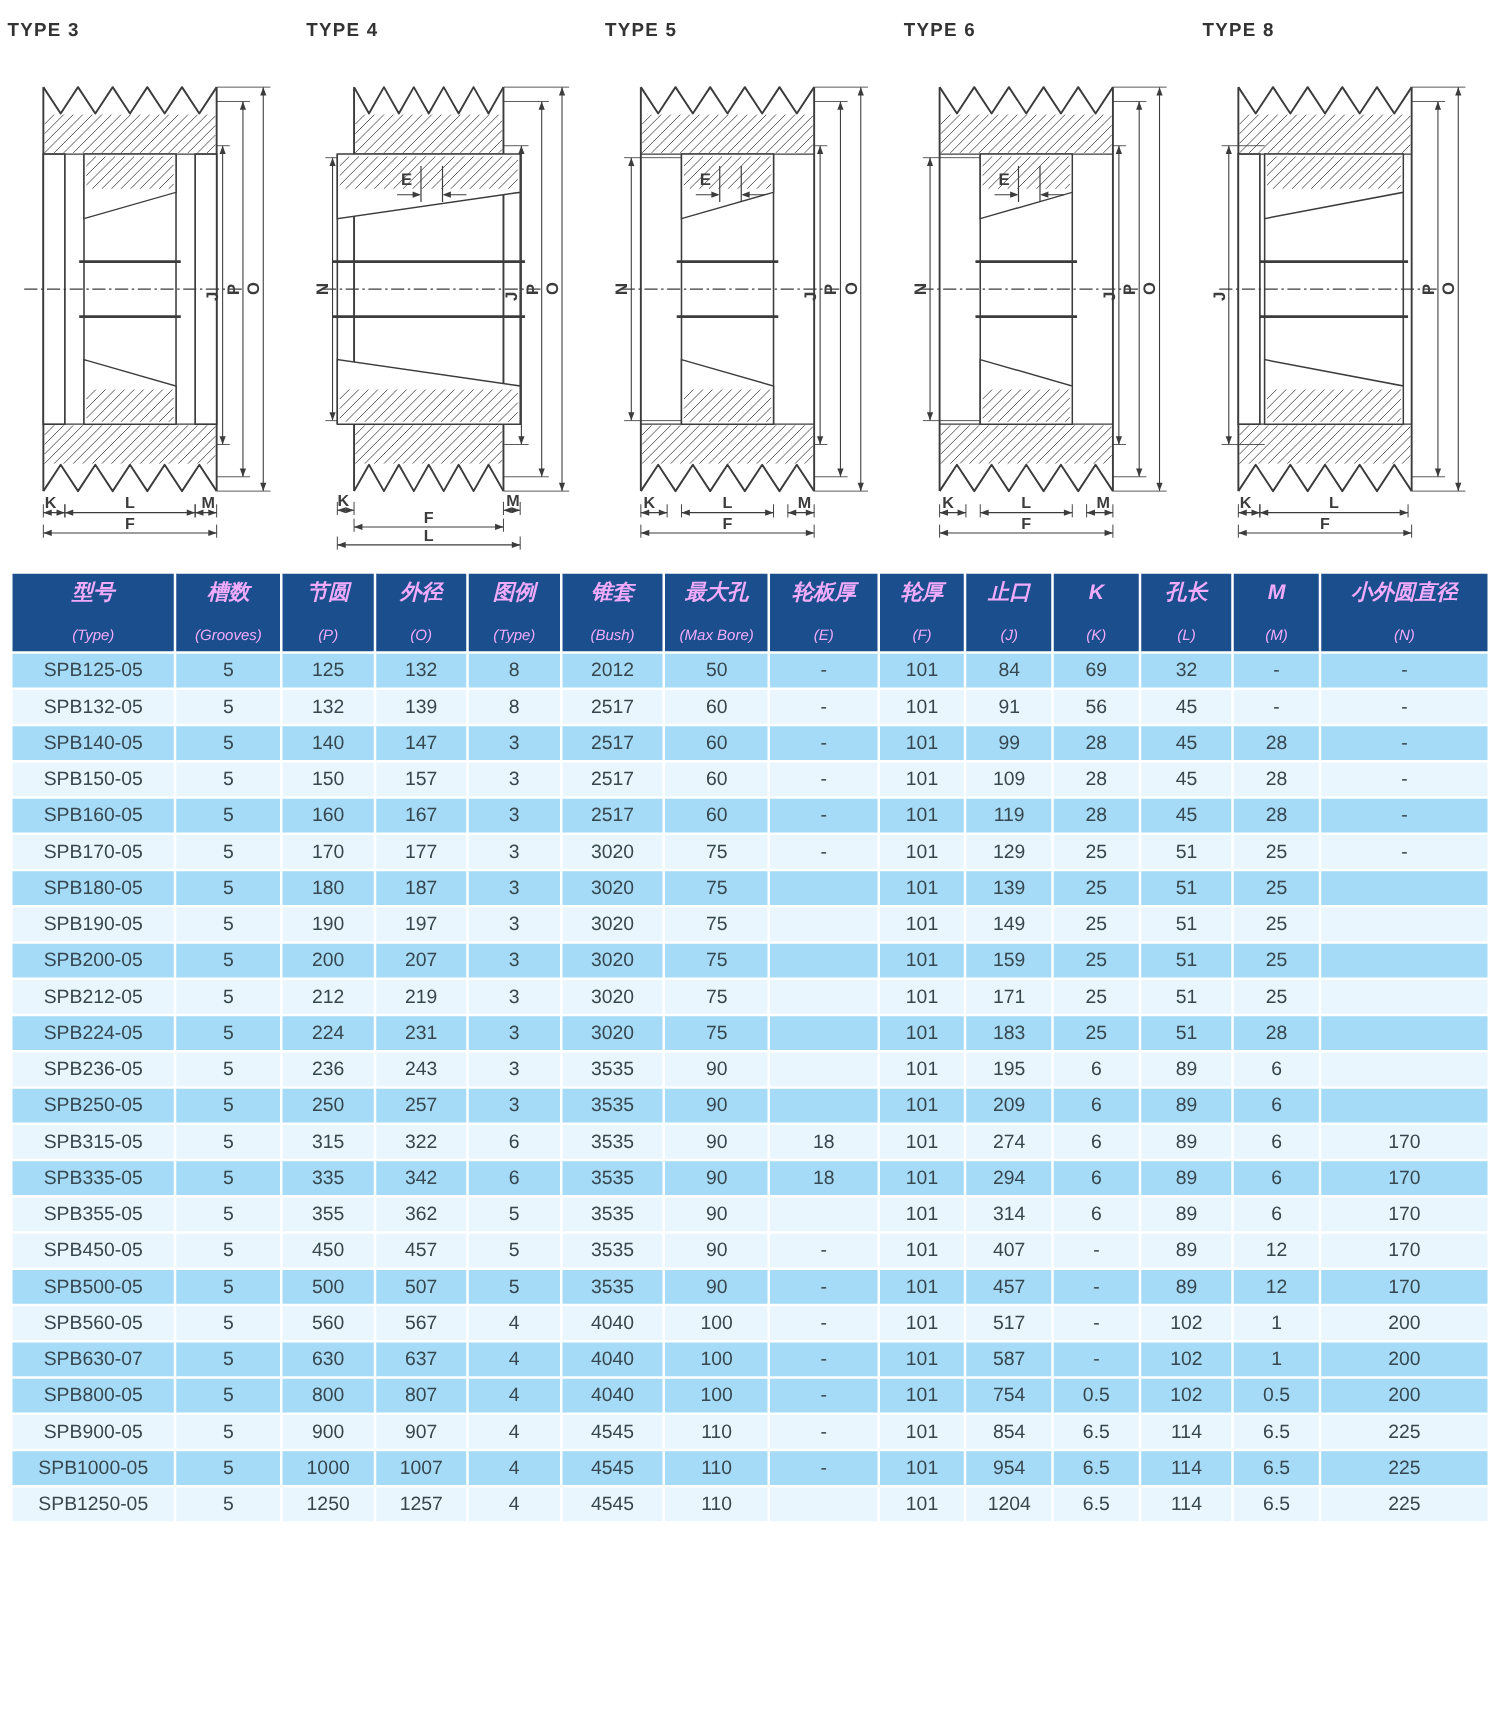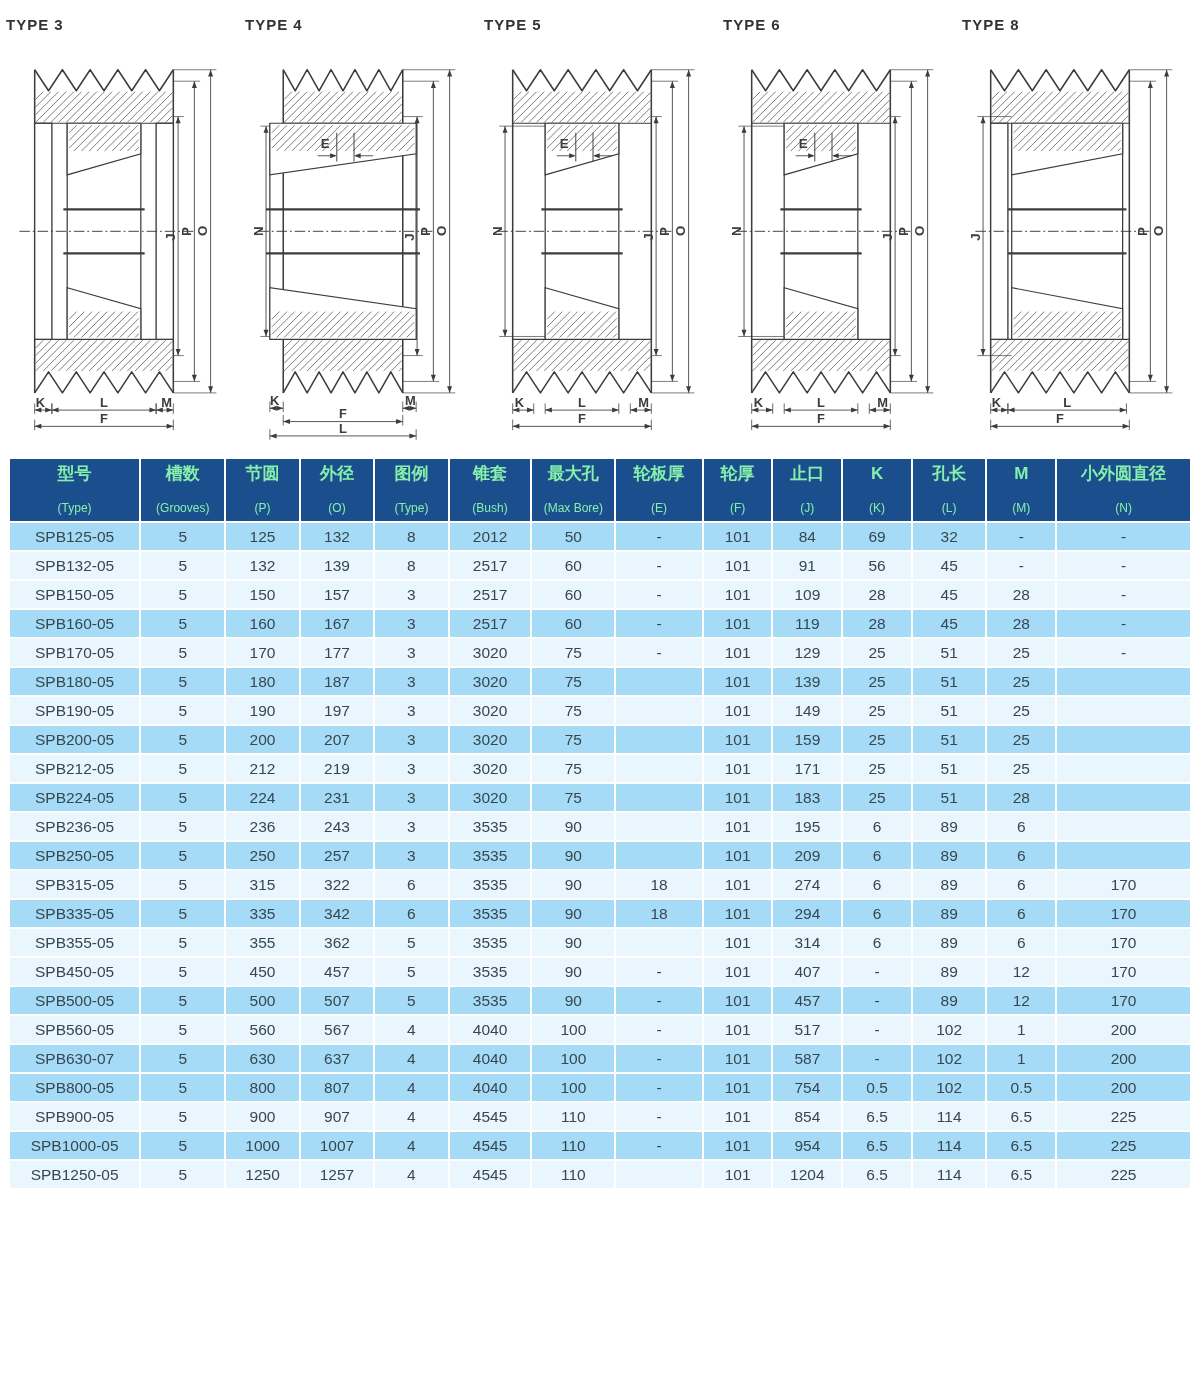--- a/index.html
+++ b/index.html
@@ -7,21 +7,21 @@
   .page{width:1200px;height:1379px;background:#fff;overflow:hidden;position:relative;}
   .drawings{display:flex;justify-content:space-between;padding:16px 6px 0 6px;}
   .drawing{width:232px;display:flex;flex-direction:column;align-items:flex-start;}
   .drawing-title{font-size:15px;font-weight:bold;color:#333;letter-spacing:1px;
     text-align:center;padding-right:48px;margin-bottom:2px;}
   .drawing svg{display:block;}
   svg text{font-family:"Liberation Sans","DejaVu Sans",sans-serif;}
   .tbl-wrap{margin:16px 8px 0 8px;}
   table.spec{width:100%;border-collapse:collapse;table-layout:fixed;}
   table.spec th, table.spec td{border:2px solid #fff;text-align:center;vertical-align:middle;padding:0;}
-  table.spec thead th{background:#1b4e8c;color:#86efac;height:62px;line-height:1.15;font-weight:normal;}
+  table.spec thead th{background:#1b4e8c;color:#f0abfc;height:62px;line-height:1.15;font-weight:normal;font-style:italic;}
   .h-zh{font-size:17px;font-weight:bold;display:block;}
   .h-en{font-size:12px;font-weight:normal;display:block;margin-top:18px;}
   table.spec td{height:27px;font-size:15.5px;color:#37474f;}
   tr.dark td{background:#a5dbf7;}
   tr.light td{background:#eaf6fd;}
 </style>
 </head>
 <body>
 
 <div class="page">
@@ -831,20 +831,36 @@
             <td>2517</td>
             <td>60</td>
             <td>-</td>
             <td>101</td>
             <td>91</td>
             <td>56</td>
             <td>45</td>
             <td>-</td>
             <td>-</td>
           </tr>
+          <tr class="dark">
+            <td>SPB140-05</td>
+            <td>5</td>
+            <td>140</td>
+            <td>147</td>
+            <td>3</td>
+            <td>2517</td>
+            <td>60</td>
+            <td>-</td>
+            <td>101</td>
+            <td>99</td>
+            <td>28</td>
+            <td>45</td>
+            <td>28</td>
+            <td>-</td>
+          </tr>
           <tr class="light">
             <td>SPB150-05</td>
             <td>5</td>
             <td>150</td>
             <td>157</td>
             <td>3</td>
             <td>2517</td>
             <td>60</td>
             <td>-</td>
             <td>101</td>

